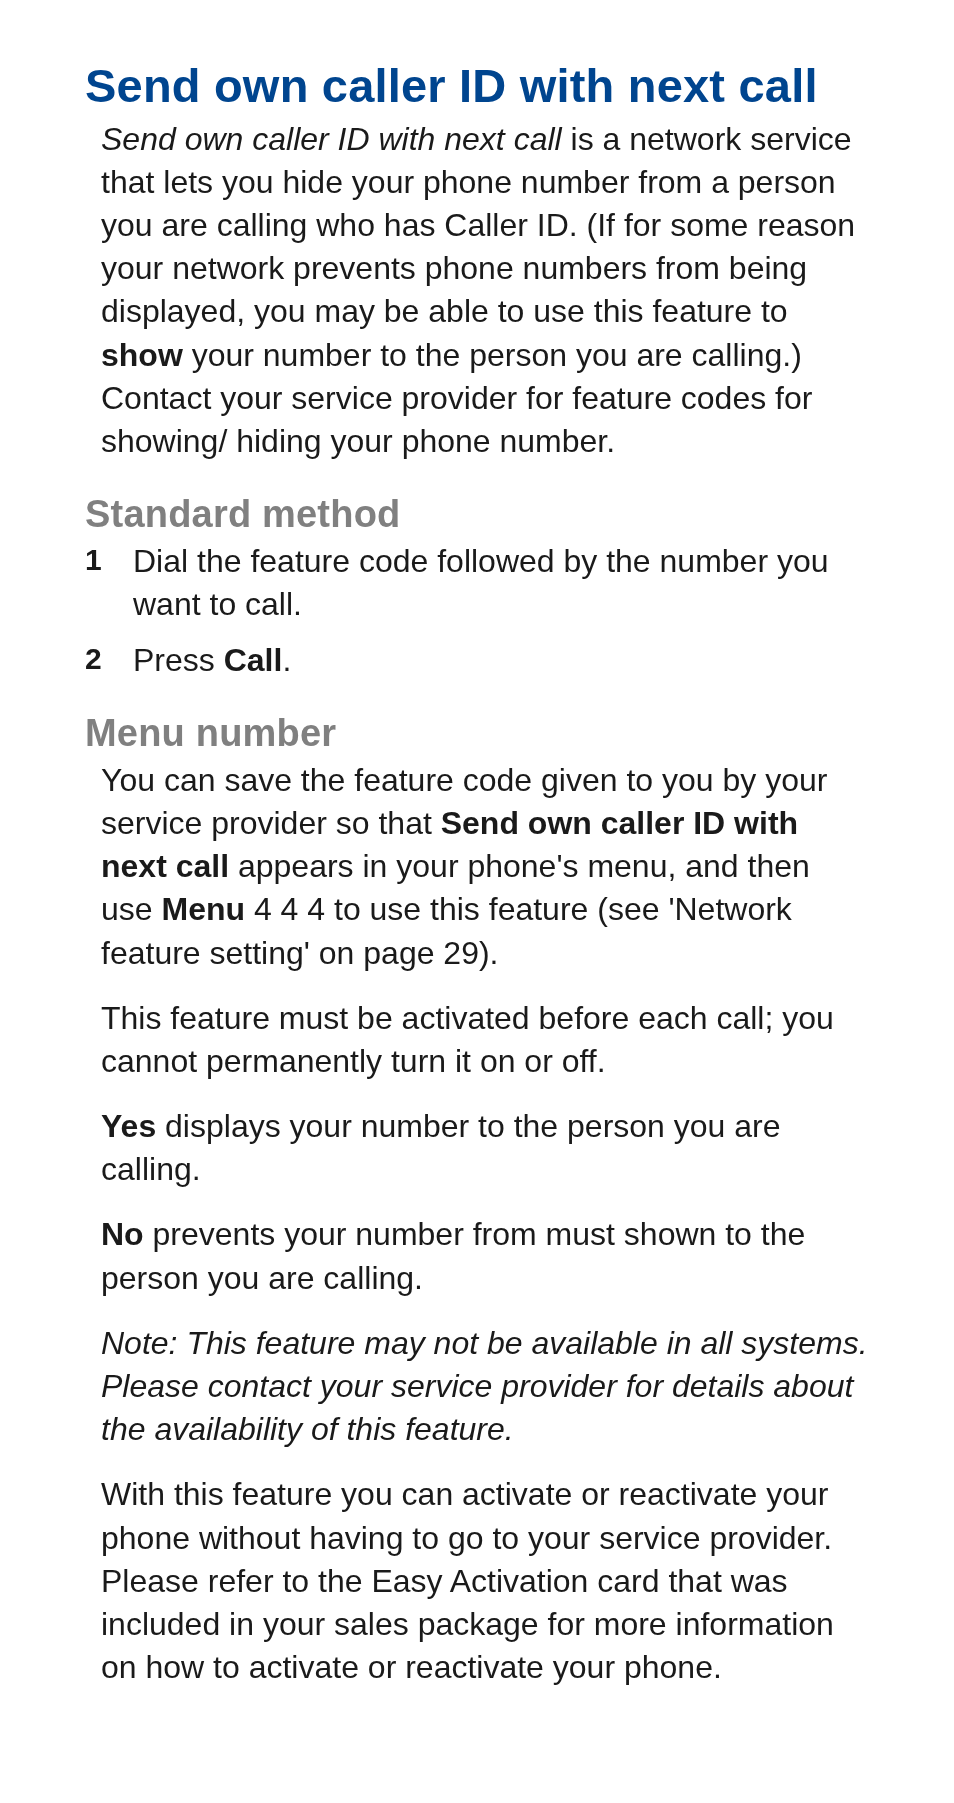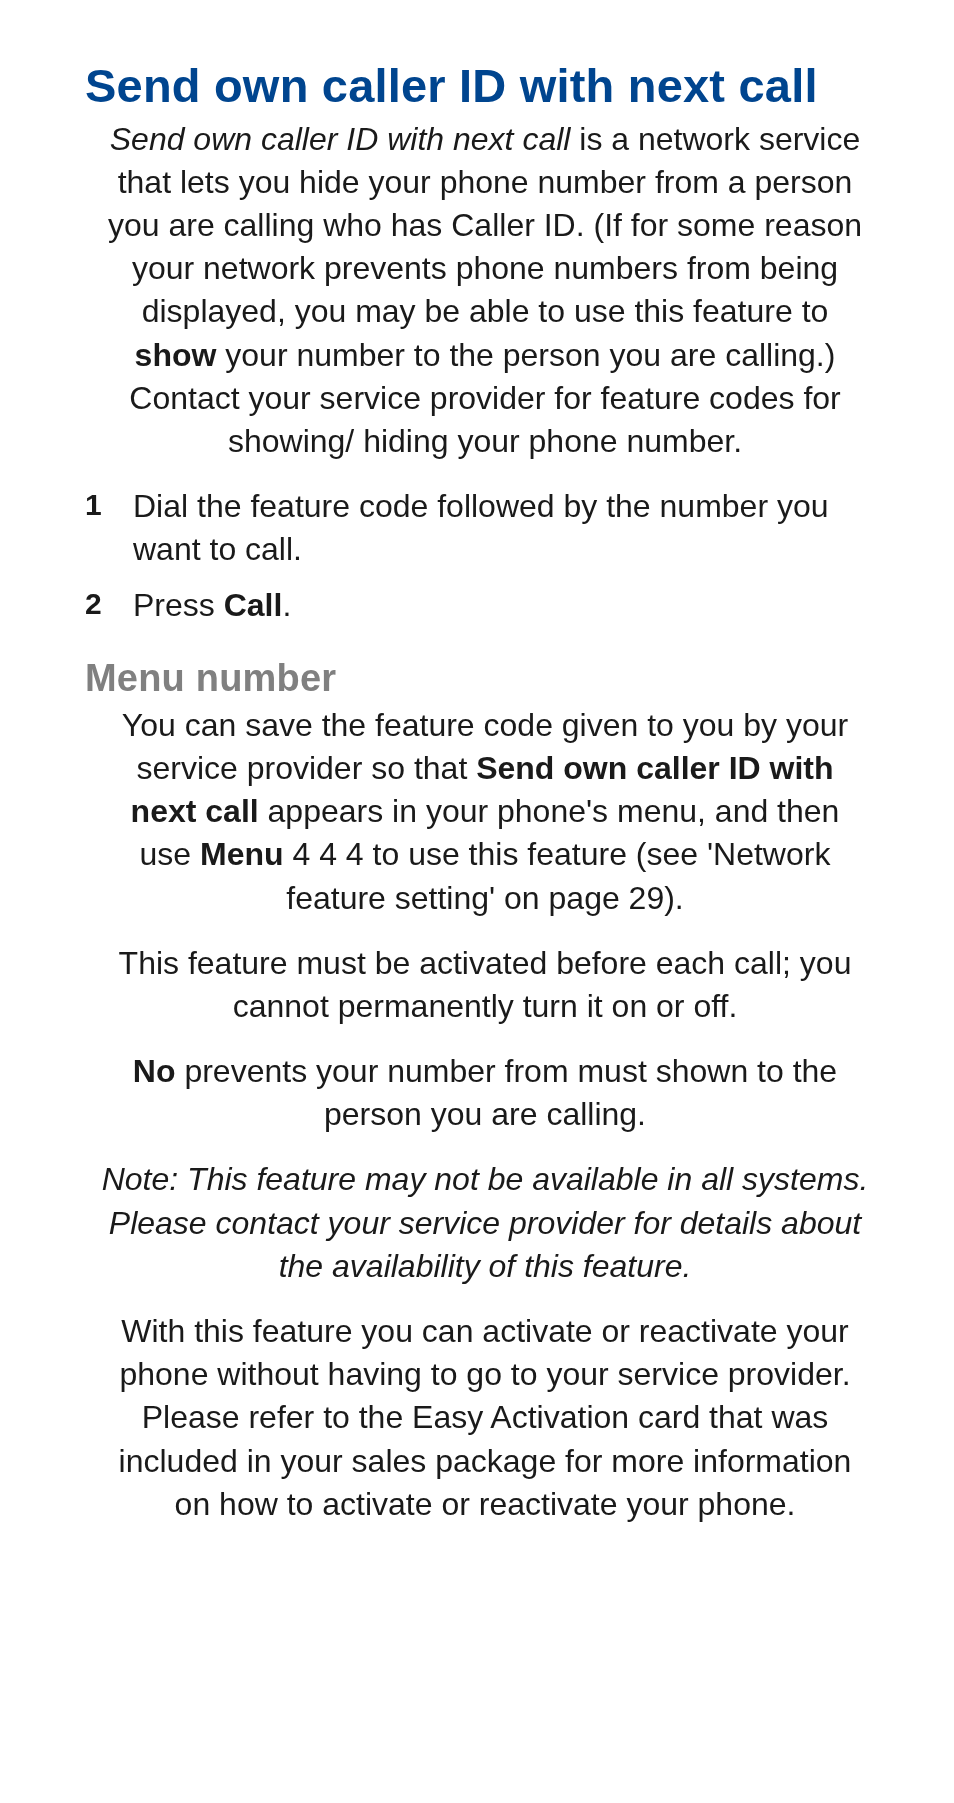--- a/index.html
+++ b/index.html
@@ -24,21 +24,20 @@
     margin: 0 0 6px 0;
     letter-spacing: 0.2px;
     line-height: 1.1;
   }
   p {
     font-size: 32px;
     line-height: 1.35;
     margin: 0 0 22px 16px;
     color: #1a1a1a;
     font-weight: 400;
-    text-align: center;
   }
   h2 {
     font-size: 38px;
     font-weight: 600;
     color: #808080;
     margin: 30px 0 4px 0;
     letter-spacing: 0.2px;
   }
   ol {
     list-style: none;
@@ -68,20 +67,21 @@
 
 <div class="page">
 
   <h1>Send own caller ID with next call</h1>
 
   <p>
     <span class="italic">Send own caller ID with next call</span><span> is a network service that lets you hide your phone number from a person you are calling who has Caller ID. (If for some reason your network prevents phone numbers from being displayed, you may be able to use this feature to </span><span class="bold">show</span><span> your number to the person you are calling.) Contact your service provider for feature codes for showing/ hiding your phone number.</span>
   </p>
 
 
+  <h2>Standard method</h2>
 
   <ol>
     <li>
       <span class="num">1</span>
       <span>Dial the feature code followed by the number you want to call.</span>
     </li>
     <li>
       <span class="num">2</span>
       <span>Press </span><span class="bold">Call</span><span>.</span>
     </li>
@@ -89,20 +89,23 @@
 
 
   <h2>Menu number</h2>
 
   <p>
     <span>You can save the feature code given to you by your service provider so that </span><span class="bold">Send own caller ID with next call</span><span> appears in your phone's menu, and then use </span><span class="bold">Menu</span><span> 4 4 4 to use this feature (see 'Network feature setting' on page 29).</span>
   </p>
 
   <p>This feature must be activated before each call; you cannot permanently turn it on or off.</p>
 
+  <p>
+    <span class="bold">Yes</span><span> displays your number to the person you are calling.</span>
+  </p>
 
   <p>
     <span class="bold">No</span><span> prevents your number from must shown to the person you are calling.</span>
   </p>
 
 
   <p class="italic">Note:  This feature may not be available in all systems. Please contact your service provider for details about the availability of this feature.</p>
 
   <p>With this feature you can activate or reactivate your phone without having to go to your service provider. Please refer to the Easy Activation card that was included in your sales package for more information on how to activate or reactivate your phone.</p>
 

